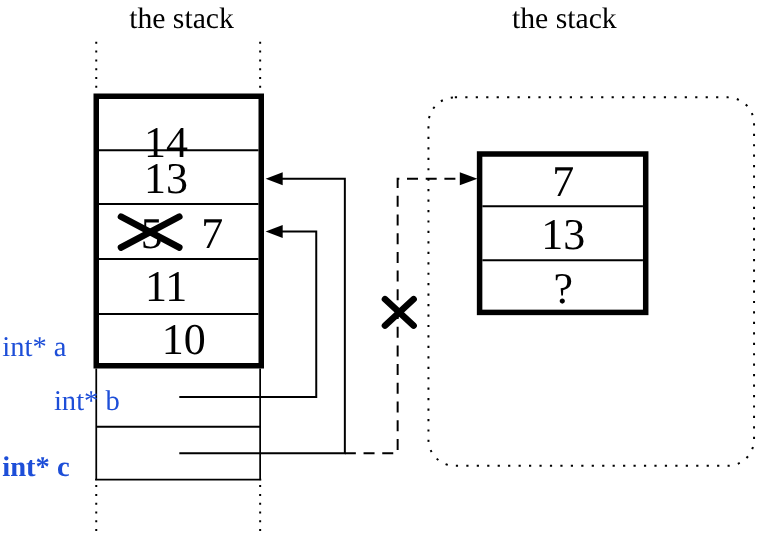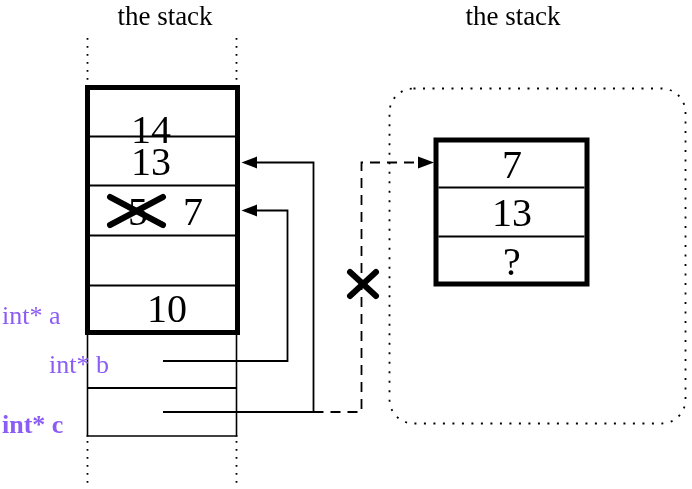--- a/index.html
+++ b/index.html
@@ -23,21 +23,21 @@
     display:flex;align-items:center;justify-content:center;
   }
   .stack-val{left:90px;width:122px;height:49px;}
   .heap-val{left:438px;width:148px;height:48px;}
   .old-val{position:absolute;left:118px;width:40px;height:50px;top:186px;
     font-size:40px;display:flex;align-items:center;justify-content:center;}
   .new-val{position:absolute;left:176px;width:34px;height:50px;top:186px;
     font-size:40px;display:flex;align-items:center;justify-content:center;}
   .ptr-label{
     position:absolute;left:2px;width:80px;height:50px;
-    font-size:26px;display:flex;align-items:center;color:#8b5cf6;
+    font-size:26px;display:flex;align-items:center;color:#1d4ed8;
   }
   svg{display:block;}
 </style>
 </head>
 <body>
 
 <div class="canvas">
 
   <svg class="layer" width="692" height="489" viewBox="0 0 692 489">
 
@@ -83,20 +83,21 @@
     </g>
   </svg>
 
   <div class="title stack">the stack</div>
   <div class="title heap">the stack</div>
 
   <div class="cellval stack-val" style="top:72px;margin-top:33px;">14</div>
   <div class="cellval stack-val" style="top:137px;">13</div>
   <div class="old-val">5</div>
   <div class="new-val">7</div>
+  <div class="cellval stack-val" style="top:236px;">11</div>
   <div class="cellval stack-val" style="top:284px;padding-left:16px;">10</div>
 
   <div class="ptr-label" style="top:291px;">int* a</div>
   <div class="ptr-label" style="top:340px;margin-left:47px;">int* b</div>
   <div class="ptr-label" style="top:400px;font-weight:bold;">int* c</div>
 
   <div class="cellval heap-val" style="top:140px;">7</div>
   <div class="cellval heap-val" style="top:188px;">13</div>
   <div class="cellval heap-val" style="top:237px;">?</div>
 

